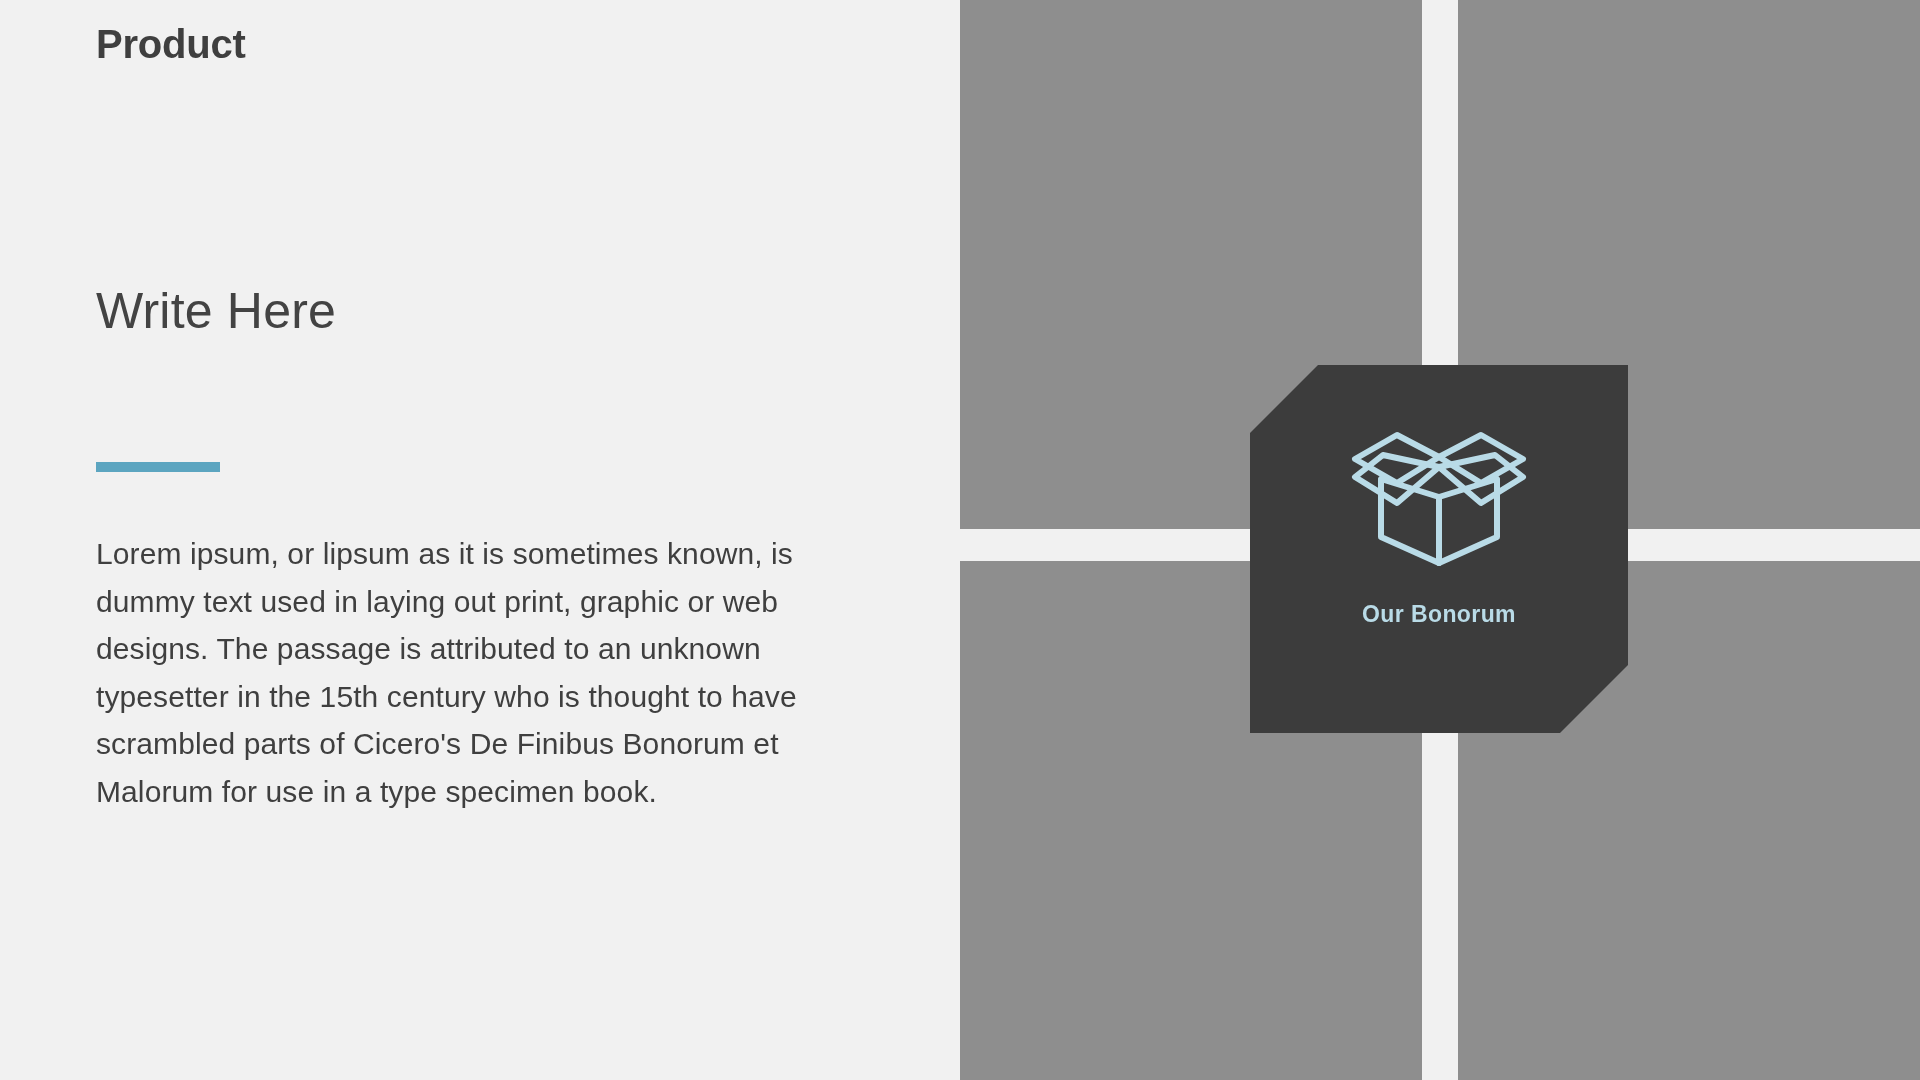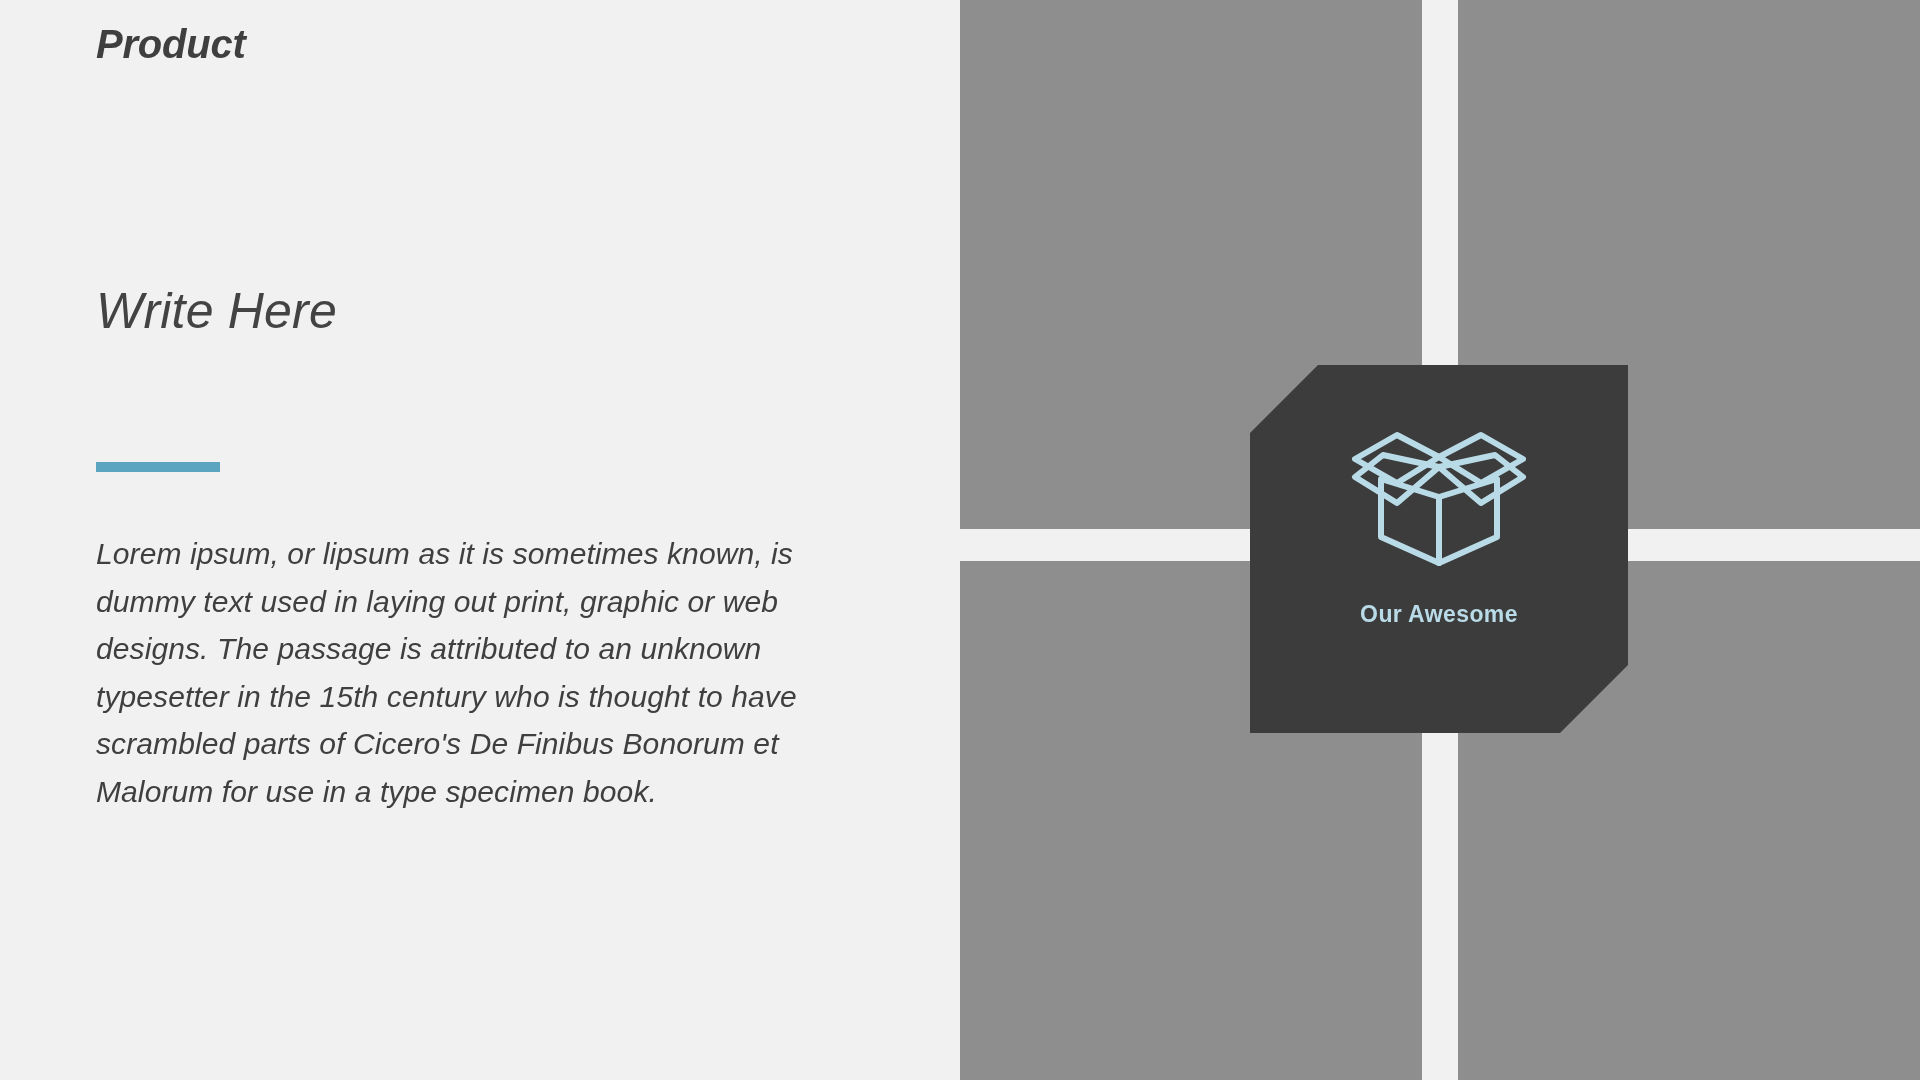--- a/index.html
+++ b/index.html
@@ -19,21 +19,20 @@
   }
 
   
   .left-panel {
     position: absolute;
     left: 0;
     top: 0;
     width: 960px;
     height: 852px;
     background: #f1f1f1;
-    font-style: italic;
   }
   .eyebrow {
     position: absolute;
     left: 96px;
     top: 22px;
     font-size: 40px;
     font-weight: bold;
     color: #3f3f3f;
     letter-spacing: -0.2px;
     white-space: nowrap;
@@ -167,17 +166,17 @@
 
         <path d="M90 46 L34 34 L6 56 L48 82 Z"></path>
 
         <path d="M90 46 L146 34 L174 56 L132 82 Z"></path>
 
         <path d="M32 58 L32 116 L90 142 L90 76 Z"></path>
 
         <path d="M148 58 L148 116 L90 142 L90 76 Z"></path>
       </svg>
 
-      <div class="card-label">Our Awesome</div>
+      <div class="card-label">Our Bonorum</div>
     </div>
   </div>
 
 </div>
 
 </body></html>

